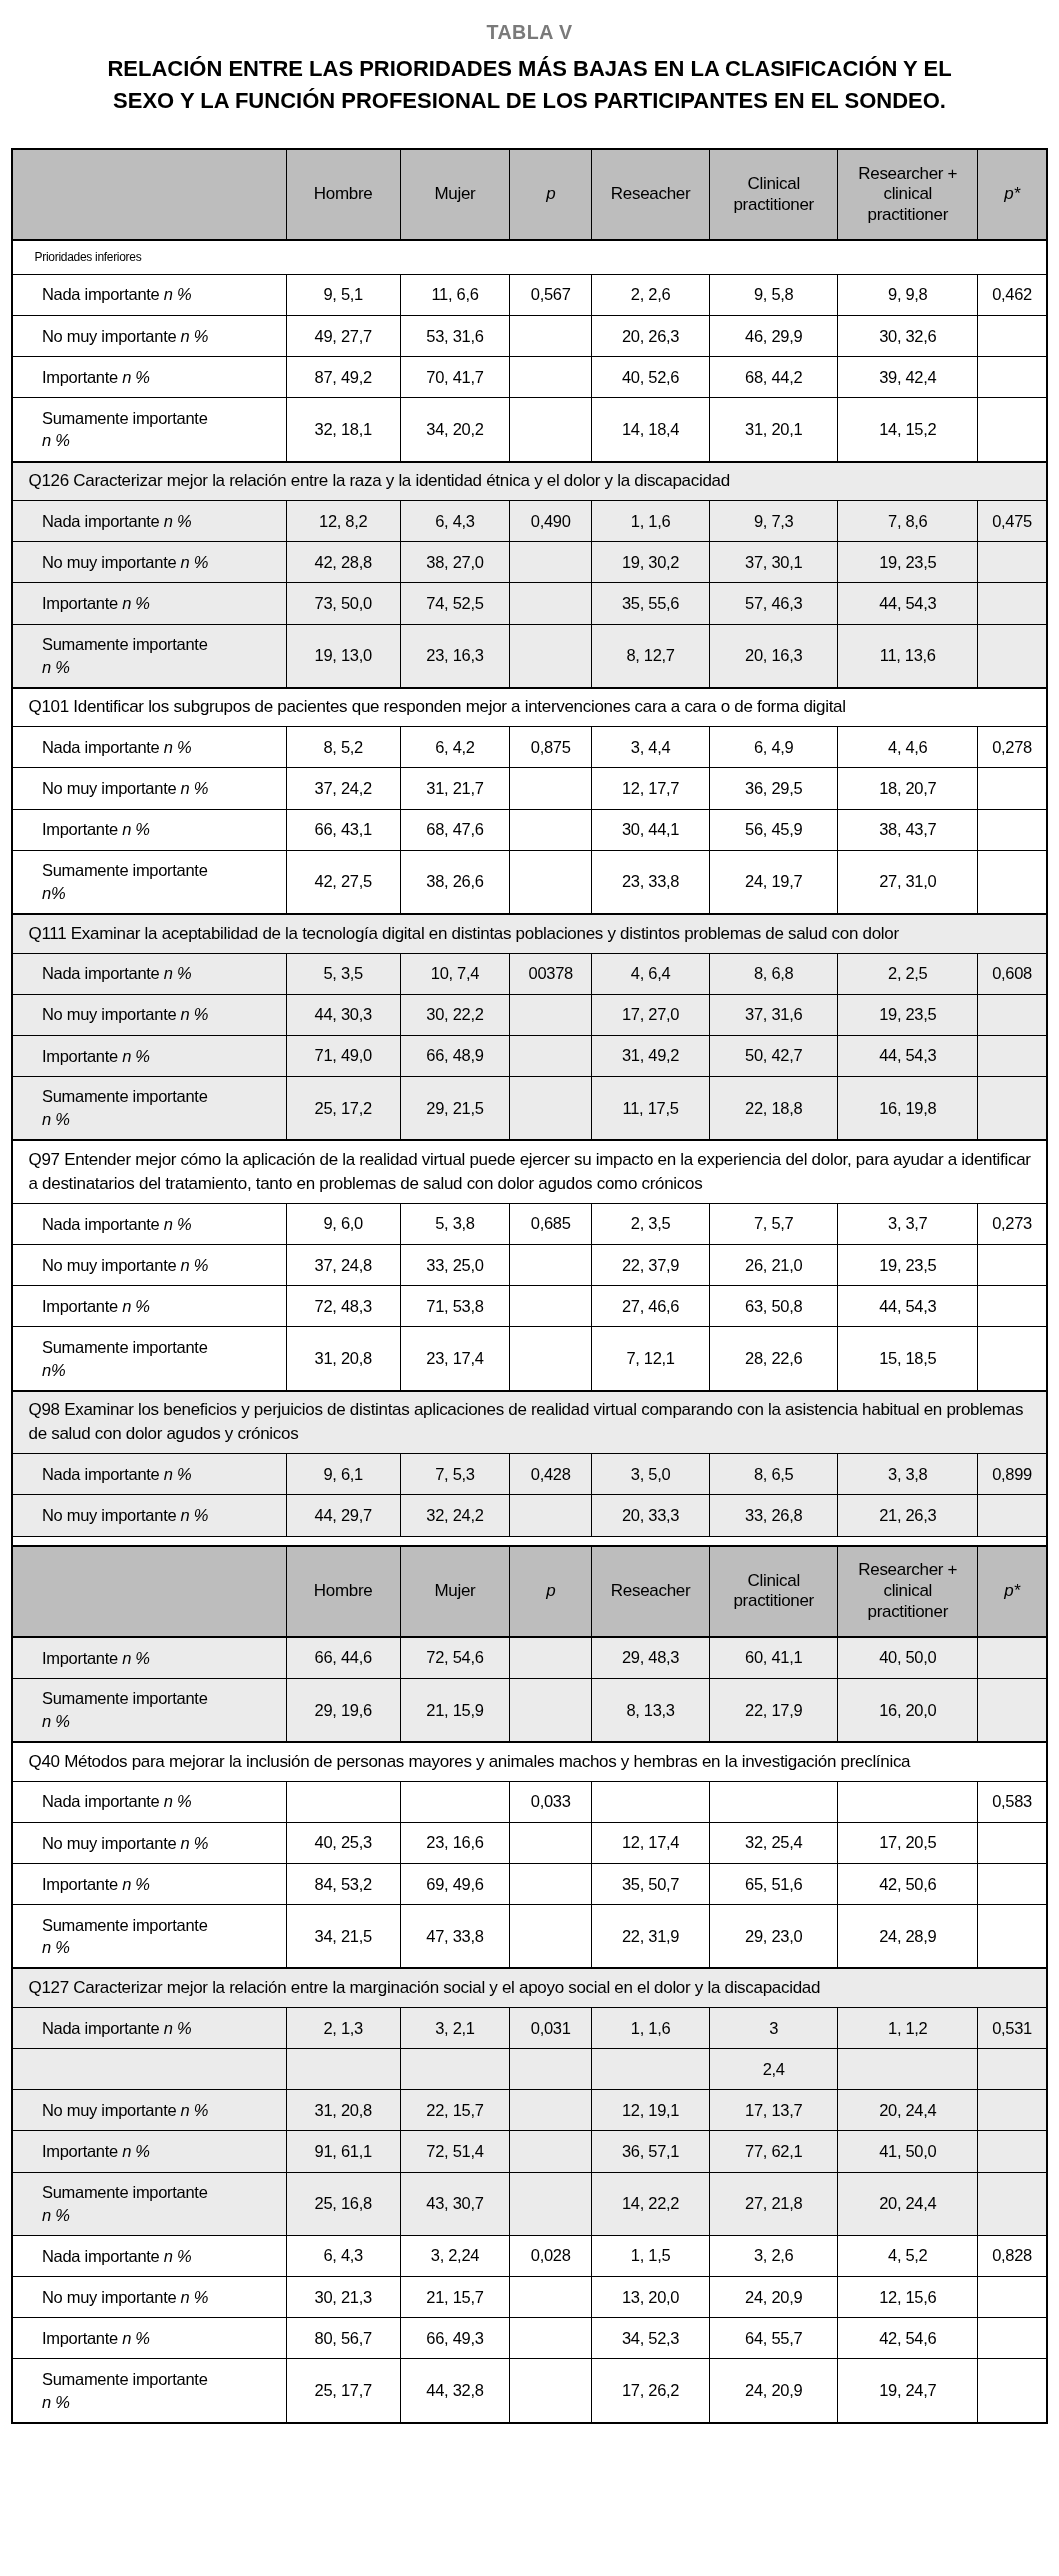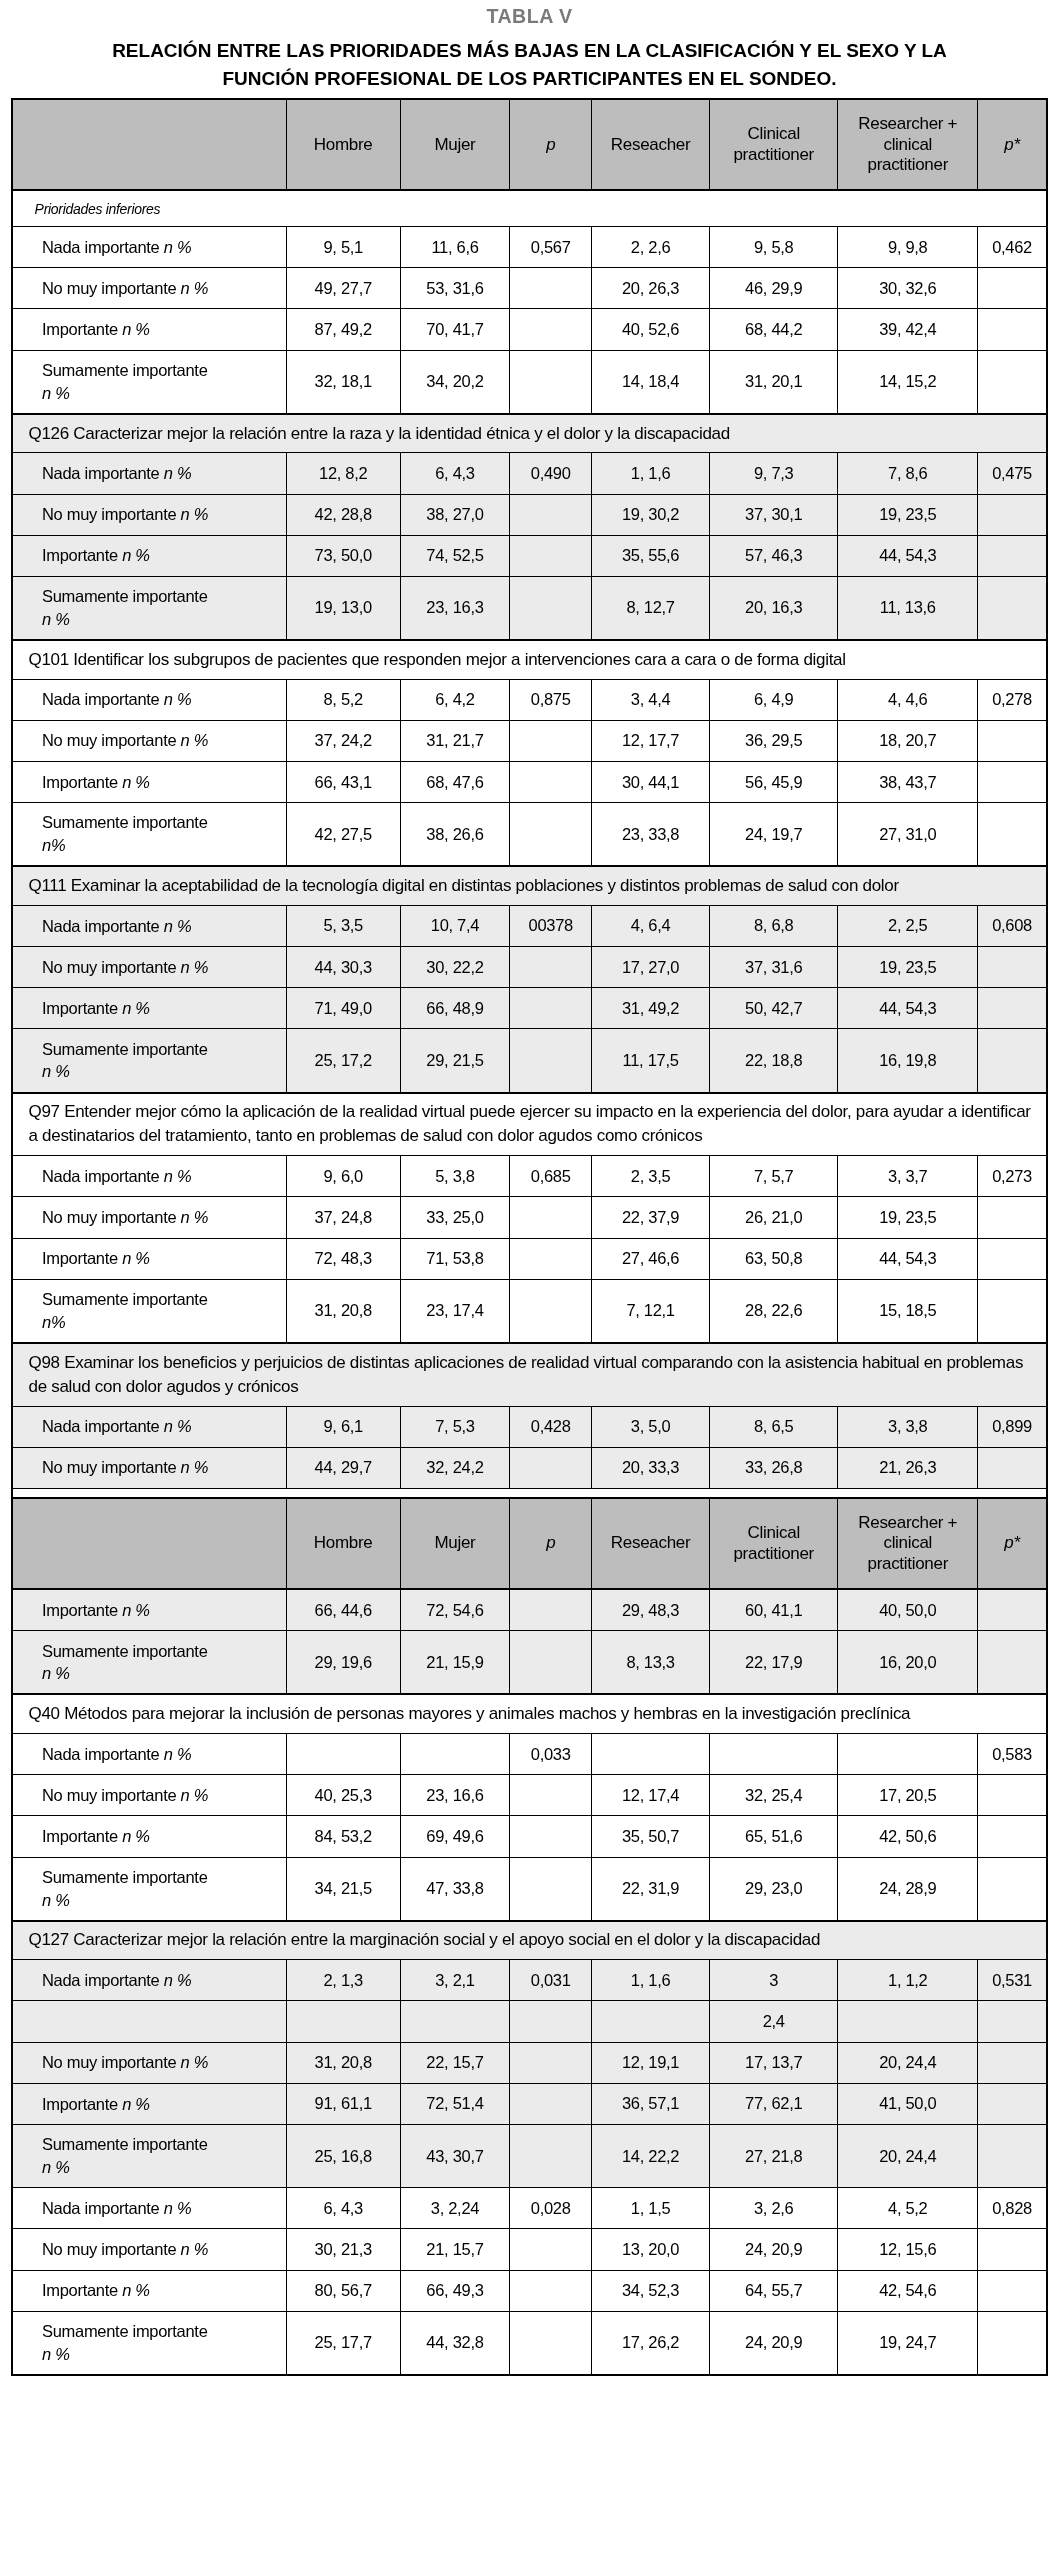--- a/index.html
+++ b/index.html
@@ -1,40 +1,40 @@
 <!DOCTYPE html>
 <html lang="es" style="font-size:8.2px"><head>
 <meta charset="utf-8">
 <style>
   html, body { margin:0; padding:0; background:#ffffff; }
   body { width:1059px; font-family:"Liberation Sans", sans-serif; color:#000; }
-  .page { width:1059px; padding-top:3px; padding-bottom:15.5px; }
+  .page { width:1059px; padding-top:19px; padding-bottom:15.5px; }
   .doc-title {
     text-align:center; font-size:19.6px; font-weight:bold; color:#7a7a7a;
     margin:2.1px 0 9.3px 0; letter-spacing:0.5px;
   }
   .doc-subtitle {
-    text-align:center; font-size:19px; font-weight:bold; color:#000;
-    line-height:1.45; margin:0 auto 6px auto; max-width:886px;
+    text-align:center; font-size:22px; font-weight:bold; color:#000;
+    line-height:1.45; margin:0 auto 31px auto; max-width:886px;
   }
   table.results {
     border-collapse:collapse; width:1037px; margin:0 auto;
     table-layout:fixed; border:2.6px solid #000; letter-spacing:-0.3px;
   }
   col.c0{width:26.5%} col.c1{width:11.0%} col.c2{width:10.6%} col.c3{width:7.9%}
   col.c4{width:11.4%} col.c5{width:12.4%} col.c6{width:13.5%} col.c7{width:6.7%}
   th, td { border:1px solid #000; }
   tr.header-row th {
     background:#bdbdbd; font-weight:normal; font-size:17px; line-height:1.22;
     padding:13.4px 3.1px; text-align:center; vertical-align:middle;
     border-top-width:2.6px; border-bottom-width:2.6px;
   }
   tr.header-row th.pcol { font-style:italic; }
   tr.intro-row td {
-    font-style:italic; font-size:14px; padding:9.3px 10.3px 9.3px 21.6px;
+    font-size:12px; padding:9.3px 10.3px 9.3px 21.6px;
     background:#fff; border-bottom-width:1.5px;
   }
   td.q-cell {
     font-size:17px; line-height:1.42; padding:6.7px 12.4px 6.7px 15.5px;
     border-top-width:2.6px; border-bottom-width:1.5px;
   }
   tr.data-row td { height:32px; vertical-align:middle; border-top-width:1.5px; }
   tr.data-row.tall td { height:54px; }
   td.label-cell { text-align:left; font-size:16.5px; line-height:1.38; padding:4.1px 4.1px 4.1px 29px; }
   td.label-cell i { font-style:italic; }

